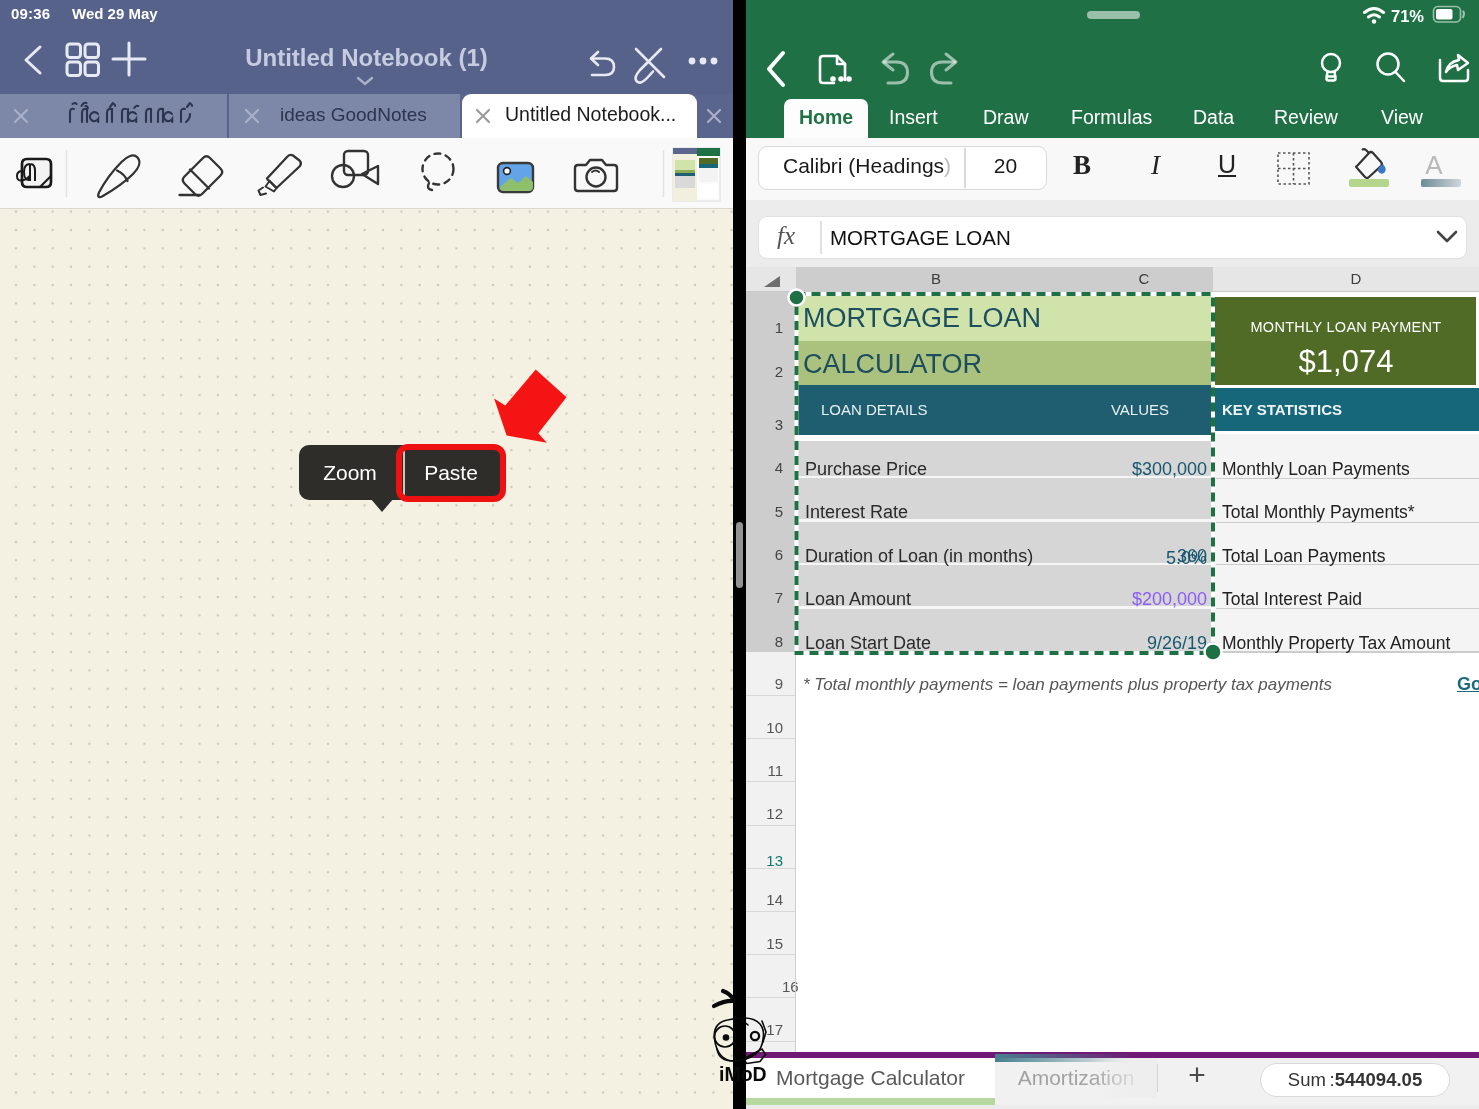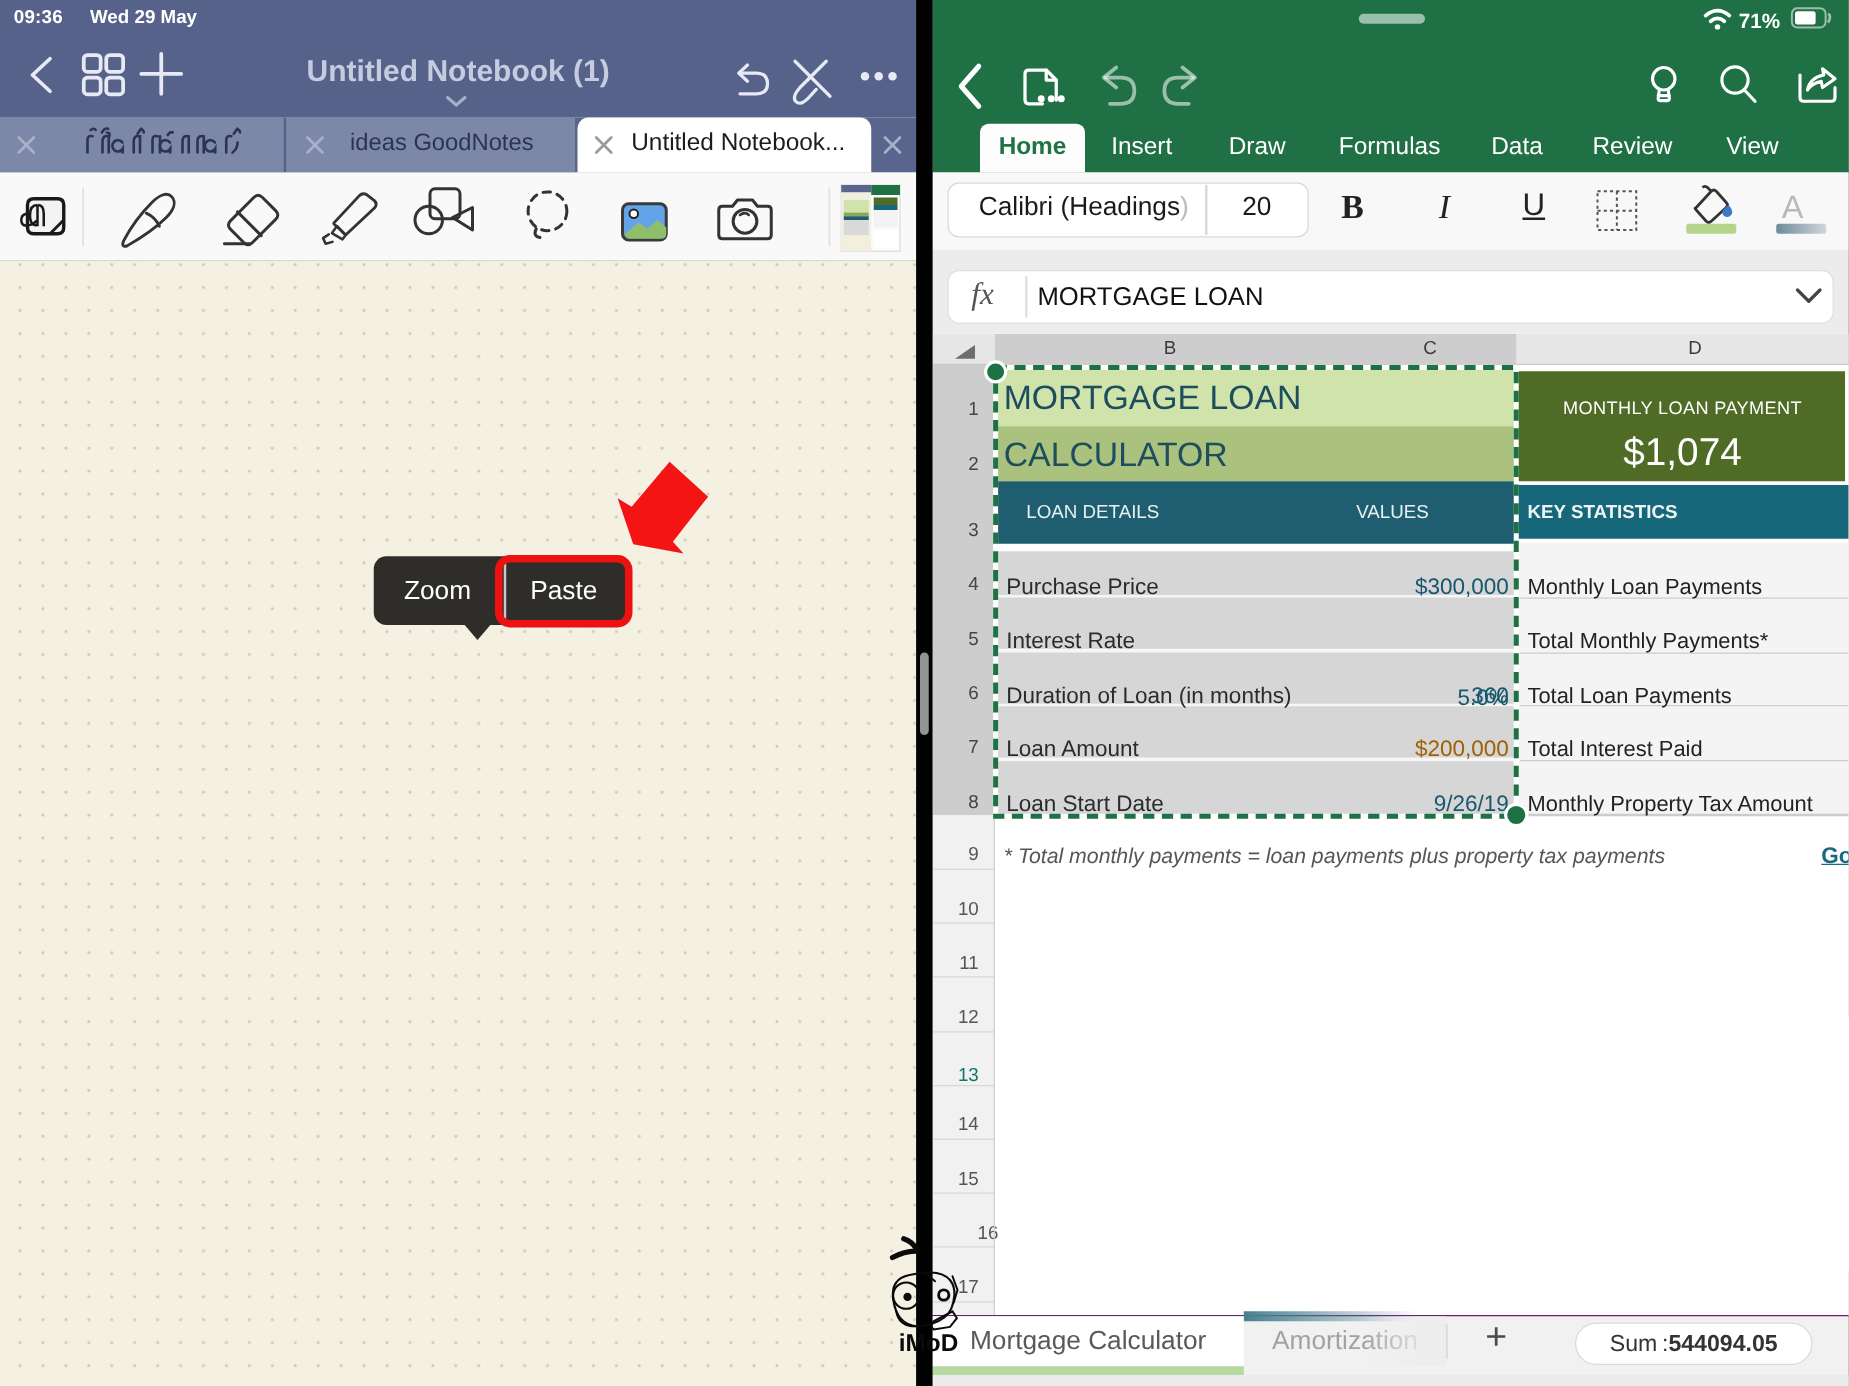--- a/index.html
+++ b/index.html
@@ -288,35 +288,35 @@
   <div class="abs" style="left:417px;top:142px;width:266px;height:217.5px;background:#f4f4f4;"></div>
   <div class="abs" style="left:420px;top:185.6px;width:263px;height:1.2px;background:#cccccc;"></div>
   <div class="abs" style="left:420px;top:229.5px;width:263px;height:1.2px;background:#cccccc;"></div>
   <div class="abs" style="left:420px;top:272.2px;width:263px;height:1.2px;background:#cccccc;"></div>
   <div class="abs" style="left:420px;top:315.8px;width:263px;height:1.2px;background:#cccccc;"></div>
   <div class="abs" style="left:420px;top:359.4px;width:263px;height:1.2px;background:#cccccc;"></div>
 
   <div class="abs" style="left:7px;top:11px;color:#1d4e5e;font-size:27px;">MORTGAGE LOAN</div>
   <div class="abs" style="left:7px;top:57px;color:#1d4e5e;font-size:27px;">CALCULATOR</div>
   <div class="abs" style="left:25px;top:109px;color:#e8f0f2;font-size:15px;">LOAN DETAILS</div>
-  <div class="abs" style="left:268px;top:109px;width:100px;text-align:center;color:#e8f0f2;font-size:15px;">VALUES</div>
+  <div class="abs" style="left:294px;top:109px;width:100px;text-align:center;color:#e8f0f2;font-size:15px;">VALUES</div>
   <div class="abs" style="left:426px;top:109px;color:#eef4f5;font-size:15px;font-weight:600;">KEY STATISTICS</div>
   <div class="abs" style="left:417px;top:27px;width:266px;text-align:center;color:#fff;font-size:14.5px;letter-spacing:.3px;">MONTHLY LOAN PAYMENT</div>
   <div class="abs" style="left:417px;top:52px;width:266px;text-align:center;color:#fff;font-size:31px;">$1,074</div>
 
   <div class="abs" style="left:9px;top:167.6px;height:18px;line-height:18px;color:#2b2b2b;font-size:18px;">Purchase Price</div>
   <div class="abs" style="left:9px;top:211.3px;height:18px;line-height:18px;color:#2b2b2b;font-size:18px;">Interest Rate</div>
   <div class="abs" style="left:9px;top:254.8px;height:18px;line-height:18px;color:#2b2b2b;font-size:18px;">Duration of Loan (in months)</div>
   <div class="abs" style="left:9px;top:298.2px;height:18px;line-height:18px;color:#2b2b2b;font-size:18px;">Loan Amount</div>
   <div class="abs" style="left:9px;top:341.6px;height:18px;line-height:18px;color:#2b2b2b;font-size:18px;">Loan Start Date</div>
 
   <div class="abs" style="left:211px;top:167.6px;width:200px;text-align:right;height:18px;line-height:18px;color:#17586f;font-size:18px;">$300,000</div>
   <div class="abs" style="left:211px;top:211.3px;width:200px;text-align:right;height:18px;line-height:18px;color:#17586f;font-size:18px;margin-top:46px;">5.0%</div>
   <div class="abs" style="left:211px;top:254.8px;width:200px;text-align:right;height:18px;line-height:18px;color:#17586f;font-size:18px;">360</div>
-  <div class="abs" style="left:211px;top:298.2px;width:200px;text-align:right;height:18px;line-height:18px;color:#a16207;font-size:18px;">$200,000</div>
+  <div class="abs" style="left:211px;top:298.2px;width:200px;text-align:right;height:18px;line-height:18px;color:#8b5cf6;font-size:18px;">$200,000</div>
   <div class="abs" style="left:211px;top:341.6px;width:200px;text-align:right;height:18px;line-height:18px;color:#17586f;font-size:18px;">9/26/19</div>
 
   <div class="abs" style="left:426px;top:167.6px;height:18px;line-height:18px;color:#222;font-size:17.5px;">Monthly Loan Payments</div>
   <div class="abs" style="left:426px;top:211.3px;height:18px;line-height:18px;color:#222;font-size:17.5px;">Total Monthly Payments*</div>
   <div class="abs" style="left:426px;top:254.8px;height:18px;line-height:18px;color:#222;font-size:17.5px;">Total Loan Payments</div>
   <div class="abs" style="left:426px;top:298.2px;height:18px;line-height:18px;color:#222;font-size:17.5px;">Total Interest Paid</div>
   <div class="abs" style="left:426px;top:341.6px;height:18px;line-height:18px;color:#222;font-size:17.5px;">Monthly Property Tax Amount</div>
 
   <div class="abs" style="left:7px;top:383px;color:#565656;font-size:17px;font-style:italic;">* Total monthly payments = loan payments plus property tax payments</div>
   <div class="abs" style="left:661px;top:382px;color:#1b6b80;font-size:18px;font-weight:700;text-decoration:underline;">Go</div>
@@ -352,21 +352,21 @@
   <div class="abs" style="left:49px;top:292px;width:1px;height:760px;background:#d0d0d0;"></div>
 </div>
 
 <svg class="abs" style="left:786px;top:282px;z-index:3;" width="440" height="385" viewBox="0 0 440 385">
   <rect x="10.5" y="12" width="416.5" height="359" fill="none" stroke="#ffffff" stroke-width="4"></rect>
   <rect x="10.5" y="12" width="416.5" height="359" fill="none" stroke="#1e7045" stroke-width="4" stroke-dasharray="9 6"></rect>
   <circle cx="10.5" cy="15.5" r="8" fill="#1e7045" stroke="#fff" stroke-width="2.5"></circle>
   <circle cx="427" cy="370" r="8.5" fill="#1e7045" stroke="#fff" stroke-width="2.5"></circle>
 </svg>
 
-<div class="abs" style="left:746px;top:1052px;width:733px;height:57px;background:#f1f1f1;border-top:1px solid #701a75;z-index:2;text-decoration:underline;">
+<div class="abs" style="left:746px;top:1052px;width:733px;height:57px;background:#f1f1f1;border-top:6px solid #701a75;z-index:2;text-decoration:underline;">
   <div class="abs" style="left:249px;top:-4px;width:140px;height:8px;background:linear-gradient(to right,#47808f,rgba(237,237,237,0));"></div>
   <div class="abs" style="left:0;top:0;width:249px;height:40px;background:#fff;"></div>
   <div class="abs" style="left:0;top:40px;width:249px;height:6.5px;background:#b7d9a0;"></div>
   <div class="abs" style="left:0;top:46.5px;width:733px;height:10.5px;background:#ececec;"></div>
   <div class="abs" style="left:0;top:8px;width:249px;text-align:center;color:#595959;font-size:21px;">Mortgage Calculator</div>
   <div class="abs" style="left:249px;top:8px;width:162px;text-align:center;color:#a2a2a2;font-size:21px;">Amortization</div>
   <div class="abs" style="left:345px;top:0;width:66px;height:40px;background:linear-gradient(to right,rgba(237,237,237,0),rgba(237,237,237,.85) 70%);"></div>
   <div class="abs" style="left:411px;top:6px;width:1px;height:28px;background:#d2d2d2;"></div>
   <div class="abs" style="left:436px;top:0px;width:30px;text-align:center;color:#4a4a4a;font-size:30px;font-weight:300;">+</div>
   <div class="abs" style="left:514px;top:5px;width:190px;height:34px;background:#fff;border:1.5px solid #d9d9d9;border-radius:17px;text-align:center;line-height:31px;color:#333;font-size:18.5px;">Sum :<b>544094.05</b></div>

